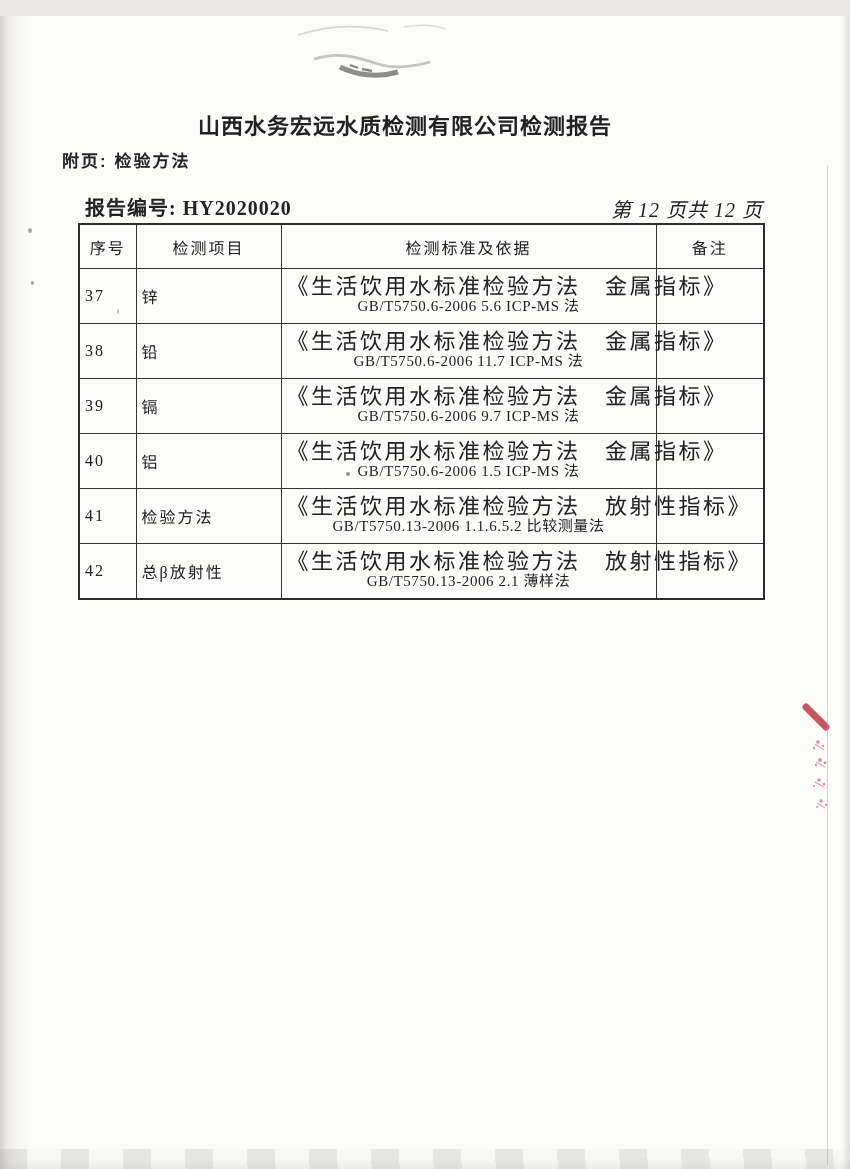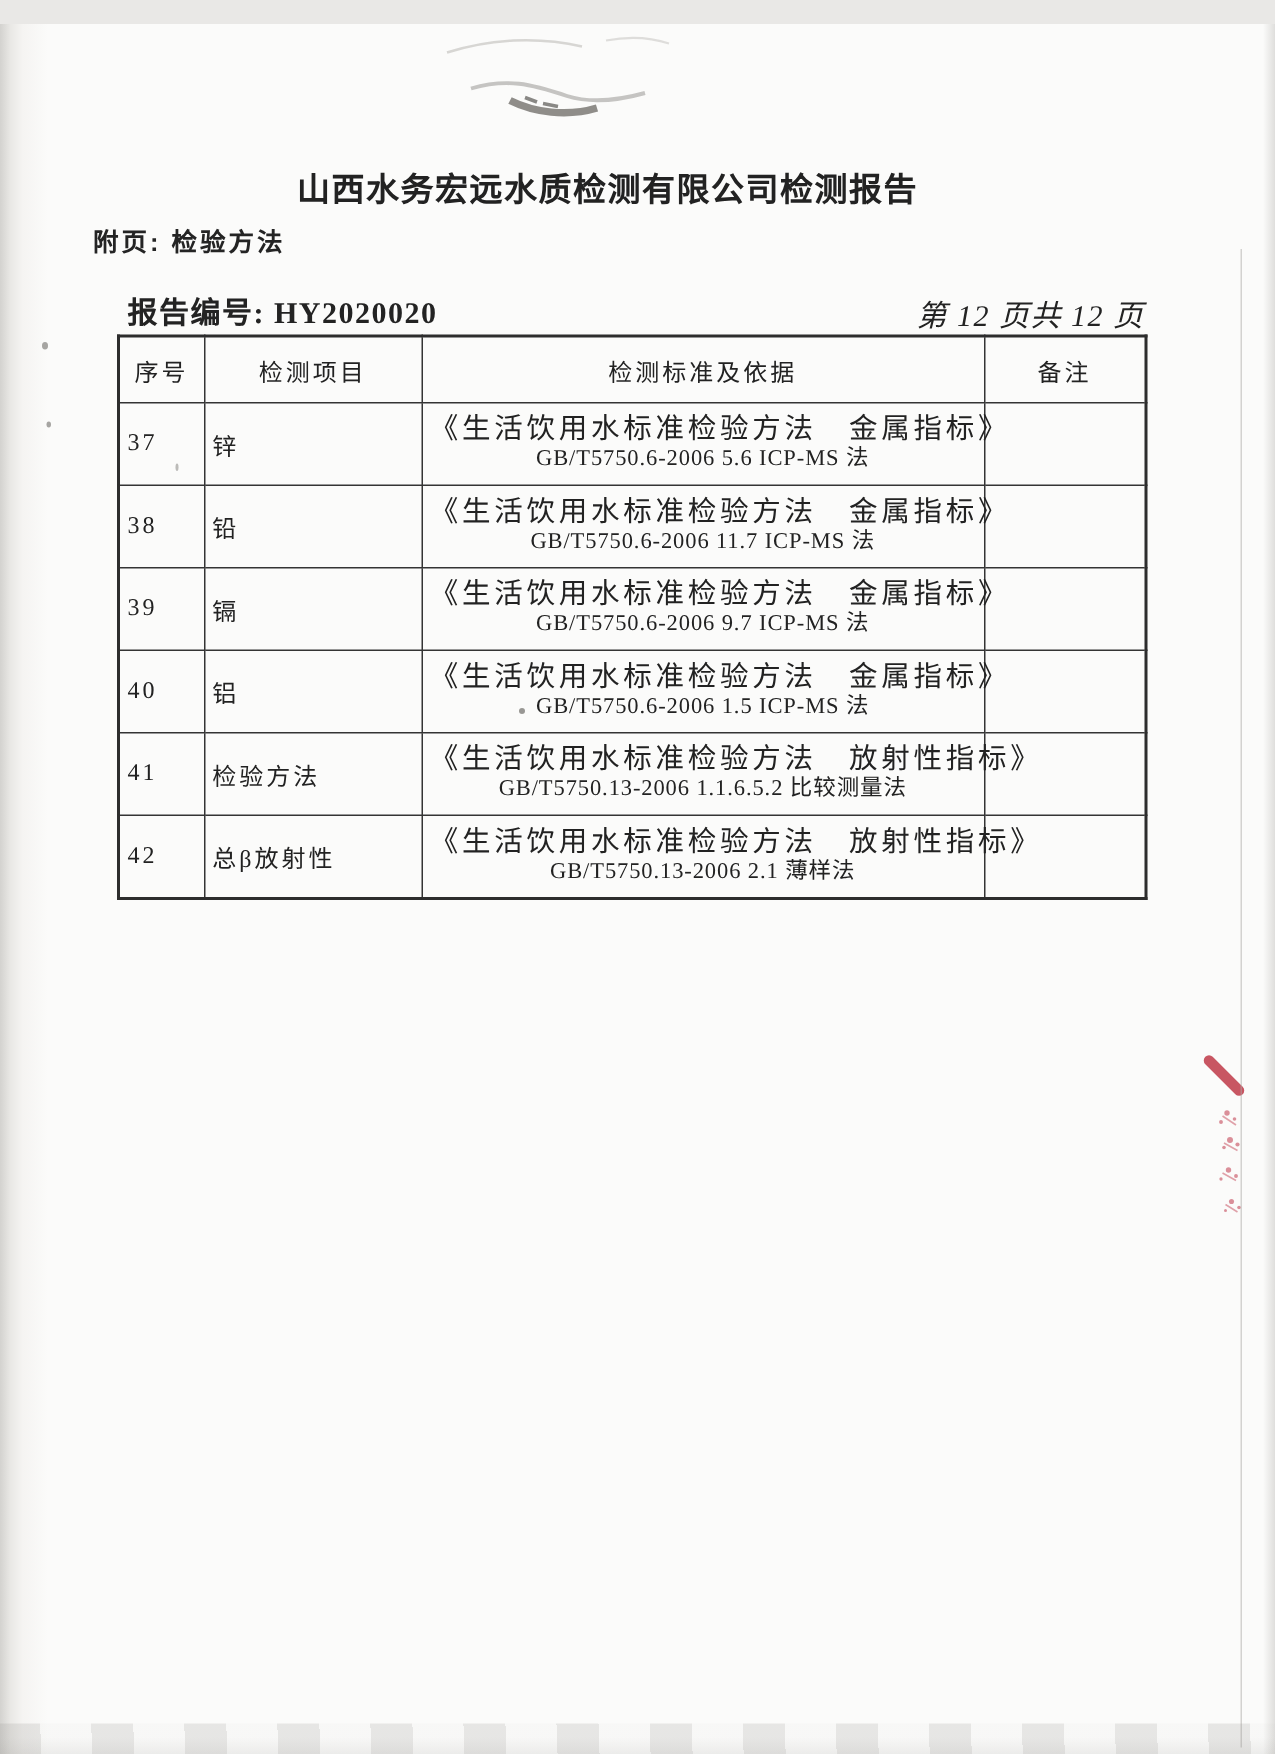--- a/index.html
+++ b/index.html
@@ -63,21 +63,21 @@
   table.methods th,table.methods td{
     border:1px solid #343434;padding:5px;vertical-align:middle;
   }
   table.methods{border:2px solid #2d2d2d;}
   table.methods th{
     height:33px;font-weight:400;text-align:center;letter-spacing:2px;font-size:16px;
   }
   table.methods td{height:44px;}
   td.col-no,td.col-item{text-align:left;letter-spacing:2px;}
   td.col-std{padding:2px 6px 2px 8px;}
-  .std-l1{font-size:19px;letter-spacing:2.5px;line-height:21px;white-space:nowrap;}
+  .std-l1{font-size:22px;letter-spacing:2.5px;line-height:21px;white-space:nowrap;}
   .std-l2{font-size:15px;letter-spacing:.6px;line-height:19px;white-space:nowrap;text-align:center;}
 </style>
 </head>
 <body>
 
 <div class="page">
 
   <svg class="smudge" viewBox="0 0 158 64" aria-hidden="true">
     <path d="M6 16 C 34 7, 66 5, 96 12" stroke="#aaa8a4" stroke-width="1.6" fill="none" opacity=".45"></path>
     <path d="M112 8 C 128 5, 142 6, 154 10" stroke="#b3b1ad" stroke-width="1.4" fill="none" opacity=".4"></path>

